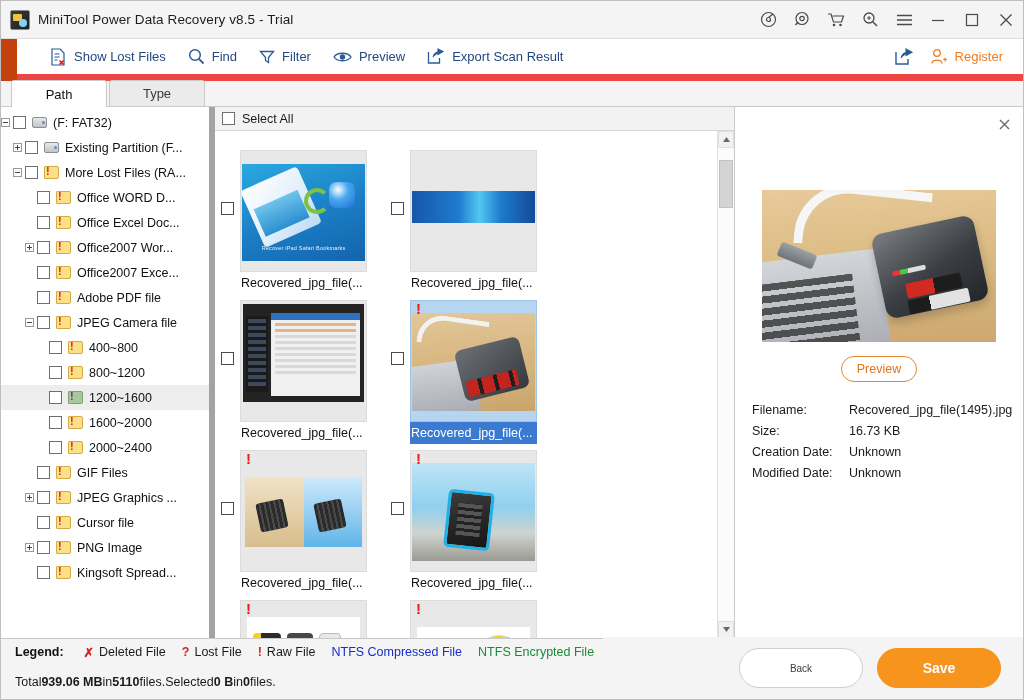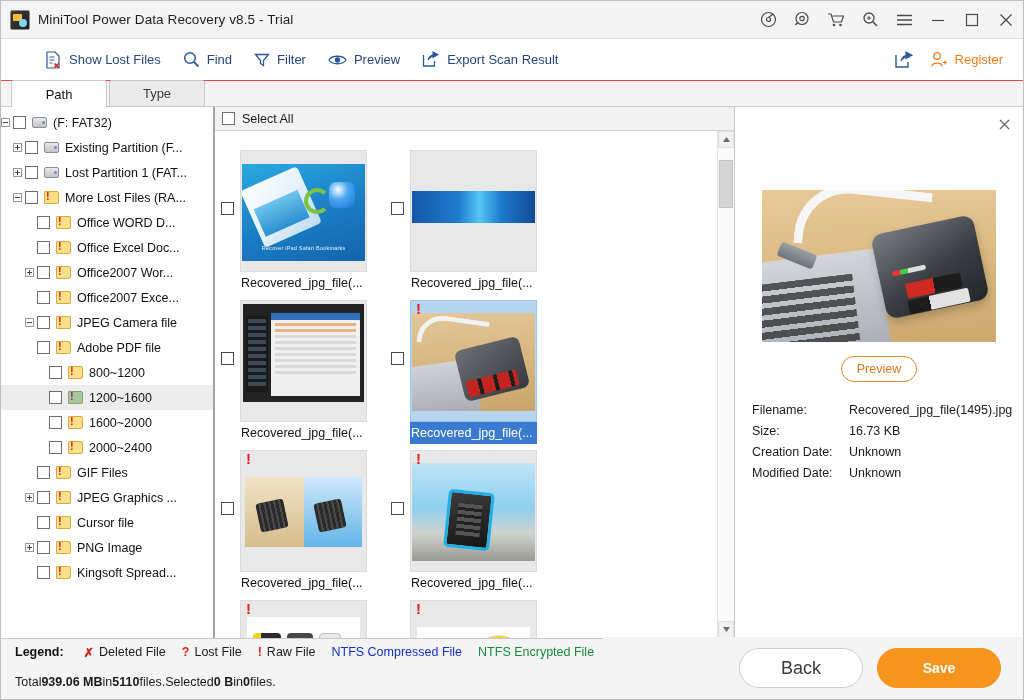--- a/index.html
+++ b/index.html
@@ -48,22 +48,23 @@
     width: 34px; height: 38px;
     display: flex; align-items: center; justify-content: center;
     color: #4a4a4a;
   }
 
   
   .toolbar {
     height: 42px; min-height: 42px;
     background: #ffffff;
     display: flex; align-items: center;
-    border-bottom: 1px solid #ef4444;
-    padding: 0 12px 0 33px;
+    border-bottom: 7px solid #ef4444;
+    padding: 0 12px 0 22px;
+    margin-left: 16px;
   }
   .tool-btn {
     display: flex; align-items: center; gap: 7px;
     height: 30px; padding: 0 11px;
     color: #2a5a9c; font-size: 13px; white-space: nowrap;
     border-radius: 2px;
   }
   .tool-btn .lbl { color: #24487f; }
   .toolbar-spacer { flex: 1 1 auto; }
   .register-btn {
@@ -92,21 +93,21 @@
   }
   .tab.active { background: #ffffff; color: #111; margin-bottom: -1px; height: 27px; }
 
   
   .body { flex: 1 1 auto; display: flex; min-height: 0; background: #fff; }
 
   
   .tree-pane {
     width: 214px; min-width: 214px;
     background: #ffffff;
-    border-right: 2px solid #a3a3a3;
+    border-right: 6px solid #a3a3a3;
     overflow: hidden;
     padding-top: 3px;
     text-align: right;
   }
   .tnode {
     height: 25px; display: flex; align-items: center;
     white-space: nowrap; font-size: 12.5px; color: #111;
     padding-right: 4px;
   }
   .tnode.sel { background: #ededed; }
@@ -420,21 +421,21 @@
     background: #f4f4f4;
     display: flex; align-items: center; justify-content: flex-end;
     padding-right: 22px; gap: 14px;
     border-top: none;
     position: absolute; right: 0; bottom: 0; width: 420px;
   }
   .btn-back {
     width: 124px; height: 40px; border-radius: 21px;
     border: 1px solid #cfcfcf; background: #fff;
     display:flex; align-items:center; justify-content:center;
-    font-size: 18px; color: #3a3a3a;
+    font-size: 10px; color: #3a3a3a;
   }
   .btn-save {
     width: 124px; height: 40px; border-radius: 21px;
     background: #f7941e; border: 1px solid #f7941e;
     display:flex; align-items:center; justify-content:center;
     font-size: 14px; color: #fff; font-weight: bold;
   }
 </style>
 </head>
 <body>
@@ -566,79 +567,81 @@
         </div>
         <div class="tnode">
           <span class="dots"></span>
           <span class="twist plus"></span>
           <span class="cbx"></span>
           <span class="ico-drive"></span>
           <span class="tlabel">Existing Partition (F...</span>
         </div>
         <div class="tnode">
           <span class="dots"></span>
+          <span class="twist "></span>
+          <span class="cbx"></span>
+          <span class="ico-folder"></span>
+          <span class="tlabel">More Lost Files (RA...</span>
+        </div>
+        <div class="tnode">
+          <span class="dots"></span>
+          <span class="dots"></span>
+          <span class="twist none"></span>
+          <span class="cbx"></span>
+          <span class="ico-folder"></span>
+          <span class="tlabel">Office WORD D...</span>
+        </div>
+        <div class="tnode">
+          <span class="dots"></span>
+          <span class="dots"></span>
+          <span class="twist none"></span>
+          <span class="cbx"></span>
+          <span class="ico-folder"></span>
+          <span class="tlabel">Office Excel Doc...</span>
+        </div>
+        <div class="tnode">
+          <span class="dots"></span>
+          <span class="dots"></span>
           <span class="twist plus"></span>
           <span class="cbx"></span>
-          <span class="ico-drive"></span>
-          <span class="tlabel">Lost Partition 1 (FAT...</span>
-        </div>
-        <div class="tnode">
+          <span class="ico-folder"></span>
+          <span class="tlabel">Office2007 Wor...</span>
+        </div>
+        <div class="tnode">
+          <span class="dots"></span>
+          <span class="dots"></span>
+          <span class="twist none"></span>
+          <span class="cbx"></span>
+          <span class="ico-folder"></span>
+          <span class="tlabel">Office2007 Exce...</span>
+        </div>
+        <div class="tnode">
+          <span class="dots"></span>
+          <span class="dots"></span>
+          <span class="twist none"></span>
+          <span class="cbx"></span>
+          <span class="ico-folder"></span>
+          <span class="tlabel">Adobe PDF file</span>
+        </div>
+        <div class="tnode">
+          <span class="dots"></span>
           <span class="dots"></span>
           <span class="twist "></span>
           <span class="cbx"></span>
           <span class="ico-folder"></span>
-          <span class="tlabel">More Lost Files (RA...</span>
-        </div>
-        <div class="tnode">
-          <span class="dots"></span>
-          <span class="dots"></span>
-          <span class="twist none"></span>
-          <span class="cbx"></span>
-          <span class="ico-folder"></span>
-          <span class="tlabel">Office WORD D...</span>
-        </div>
-        <div class="tnode">
-          <span class="dots"></span>
-          <span class="dots"></span>
-          <span class="twist none"></span>
-          <span class="cbx"></span>
-          <span class="ico-folder"></span>
-          <span class="tlabel">Office Excel Doc...</span>
-        </div>
-        <div class="tnode">
-          <span class="dots"></span>
-          <span class="dots"></span>
-          <span class="twist plus"></span>
-          <span class="cbx"></span>
-          <span class="ico-folder"></span>
-          <span class="tlabel">Office2007 Wor...</span>
-        </div>
-        <div class="tnode">
-          <span class="dots"></span>
-          <span class="dots"></span>
-          <span class="twist none"></span>
-          <span class="cbx"></span>
-          <span class="ico-folder"></span>
-          <span class="tlabel">Office2007 Exce...</span>
-        </div>
-        <div class="tnode">
-          <span class="dots"></span>
-          <span class="dots"></span>
-          <span class="twist "></span>
-          <span class="cbx"></span>
-          <span class="ico-folder"></span>
           <span class="tlabel">JPEG Camera file</span>
         </div>
         <div class="tnode">
           <span class="dots"></span>
           <span class="dots"></span>
-          <span class="twist none"></span>
-          <span class="cbx"></span>
-          <span class="ico-folder"></span>
-          <span class="tlabel">Adobe PDF file</span>
+          <span class="dots"></span>
+          <span class="twist none"></span>
+          <span class="cbx"></span>
+          <span class="ico-folder"></span>
+          <span class="tlabel">400~800</span>
         </div>
         <div class="tnode">
           <span class="dots"></span>
           <span class="dots"></span>
           <span class="dots"></span>
           <span class="twist none"></span>
           <span class="cbx"></span>
           <span class="ico-folder"></span>
           <span class="tlabel">800~1200</span>
         </div>

